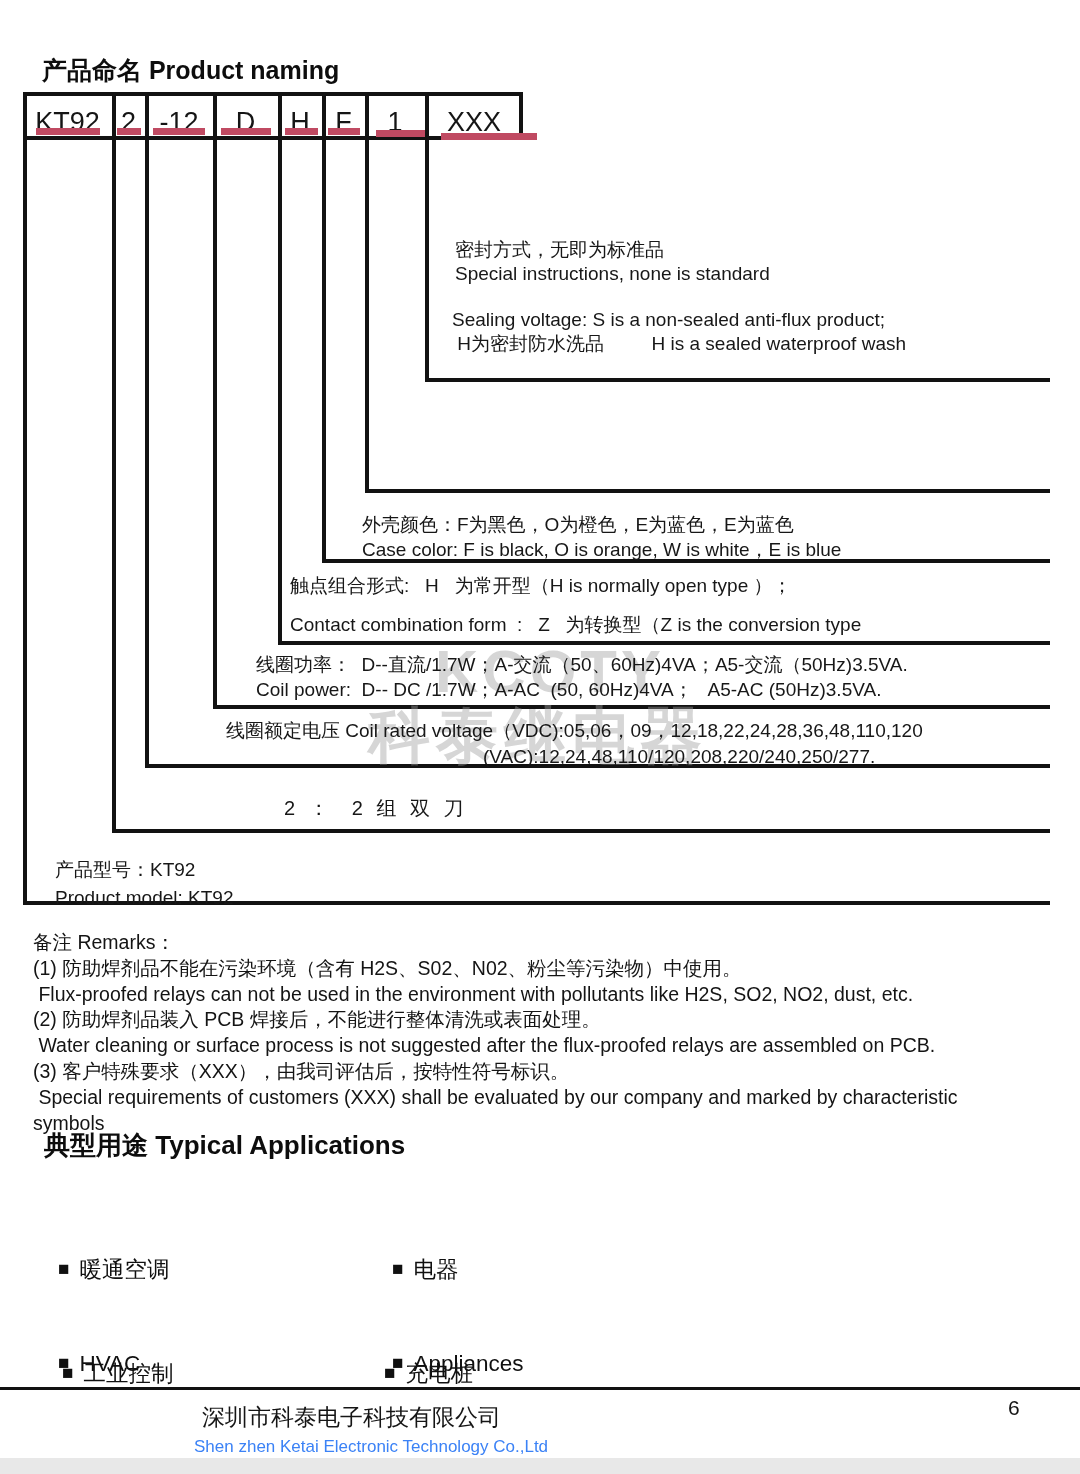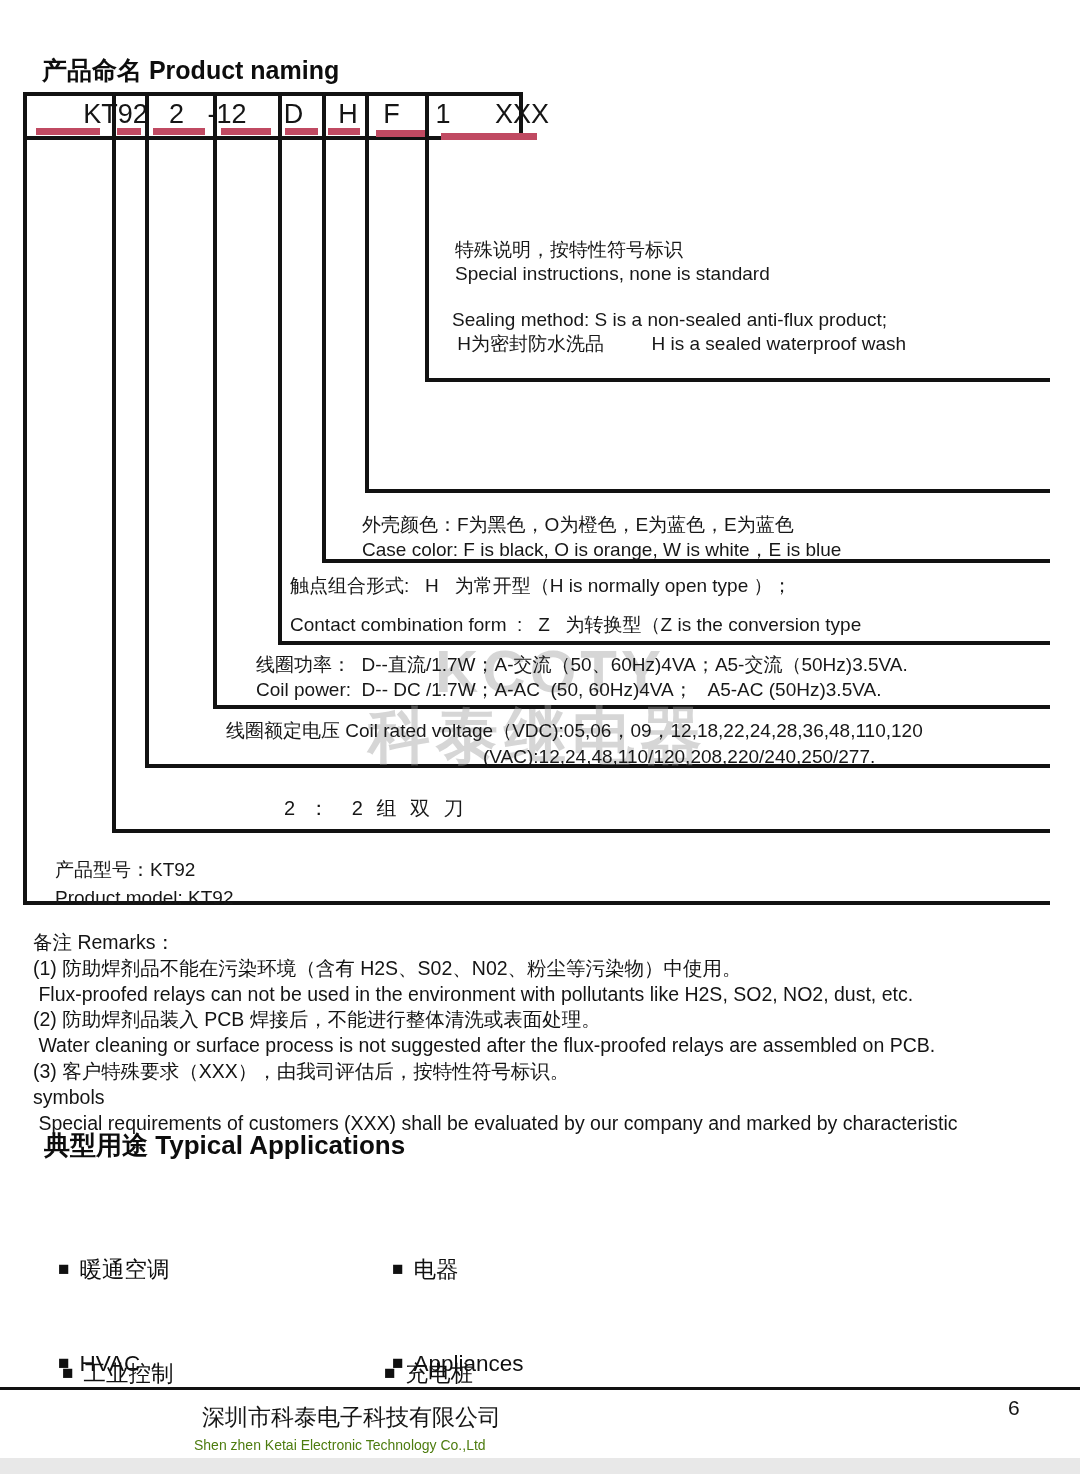--- a/index.html
+++ b/index.html
@@ -3,21 +3,21 @@
 <meta charset="utf-8">
 <style>
   html,body{margin:0;padding:0;background:#e8e8e8;}
   #page{
     position:relative;width:1080px;height:1458px;background:#ffffff;
     font-family:"Liberation Sans","DejaVu Sans",sans-serif;color:#1b1b1b;
     overflow:hidden;margin:0 auto;
   }
   .abs{position:absolute;}
   .line{position:absolute;background:#121212;}
-  .cell-label{position:absolute;top:99px;font-size:27px;text-align:center;color:#151515;padding-left:48px;}
+  .cell-label{position:absolute;top:107px;font-size:27px;text-align:center;color:#151515;}
   .redbar{position:absolute;height:7px;background:#c04a62;}
   .note{position:absolute;font-size:19px;line-height:24px;color:#171717;white-space:nowrap;}
   .note div{white-space:pre;}
   .remarks{position:absolute;left:33px;top:930px;width:1030px;font-size:19.5px;line-height:25.8px;color:#141414;}
   .remarks div{white-space:pre-wrap;}
   .h1{position:absolute;font-size:25px;font-weight:bold;color:#0d0d0d;white-space:pre;}
   .app-item{position:absolute;font-size:22.5px;line-height:31px;color:#101010;white-space:pre;}
   .app-item .sq{font-size:19px;margin-right:10px;position:relative;top:-2px;}
   .watermark{position:absolute;left:368px;top:640px;color:#9e9e9e;opacity:0.42;z-index:0;text-align:center;line-height:1.05;pointer-events:none;}
   .watermark .w1{font-size:60px;font-weight:bold;letter-spacing:4px;margin-left:24px;}
@@ -71,26 +71,26 @@
   <div class="line" style="left:145px;top:764px;width:905px;height:4px;"></div>
   <div class="line" style="left:112px;top:829px;width:938px;height:4px;"></div>
   <div class="line" style="left:23px;top:901px;width:1027px;height:4px;"></div>
 
   <div class="watermark">
     <div class="w1">KCOTY</div>
     <div class="w2">科泰继电器</div>
   </div>
 
   <div class="note z1" style="left:455px;top:238px;">
-    <div>特殊说明，按特性符号标识</div>
+    <div>密封方式，无即为标准品</div>
     <div>Special instructions, none is standard</div>
   </div>
 
   <div class="note z1" style="left:452px;top:308px;">
-    <div>Sealing method: S is a non-sealed anti-flux product;</div>
+    <div>Sealing voltage: S is a non-sealed anti-flux product;</div>
     <div> H为密封防水洗品         H is a sealed waterproof wash</div>
   </div>
 
 
   <div class="note z1" style="left:362px;top:512px;line-height:25px;">
     <div>外壳颜色：F为黑色，O为橙色，E为蓝色，E为蓝色</div>
     <div>Case color: F is black, O is orange, W is white，E is blue</div>
   </div>
 
   <div class="note z1" style="left:290px;top:574px;">
@@ -117,22 +117,22 @@
     <div>Product model: KT92</div>
   </div>
 
   <div class="remarks">
     <div>备注 Remarks：</div>
     <div>(1) 防助焊剂品不能在污染环境（含有 H2S、S02、N02、粉尘等污染物）中使用。</div>
     <div> Flux-proofed relays can not be used in the environment with pollutants like H2S, SO2, NO2, dust, etc.</div>
     <div>(2) 防助焊剂品装入 PCB 焊接后，不能进行整体清洗或表面处理。</div>
     <div> Water cleaning or surface process is not suggested after the flux-proofed relays are assembled on PCB.</div>
     <div>(3) 客户特殊要求（XXX），由我司评估后，按特性符号标识。</div>
+    <div> Special requirements of customers (XXX) shall be evaluated by our company and marked by characteristic</div>
     <div>symbols</div>
-    <div> Special requirements of customers (XXX) shall be evaluated by our company and marked by characteristic</div>
   </div>
 
   <div class="h1" style="left:44px;top:1128px;font-size:26px;">典型用途 Typical Applications</div>
 
   <div class="app-item" style="left:58px;top:1192px;">
     <div><span class="sq">■</span><span>暖通空调</span></div>
     <div><span class="sq">■</span><span>HVAC</span></div>
   </div>
 
   <div class="app-item" style="left:392px;top:1192px;">
@@ -145,16 +145,16 @@
     <div><span class="sq">■</span><span>Industrial Controls</span></div>
   </div>
 
   <div class="app-item" style="left:384px;top:1296px;">
     <div><span class="sq">■</span><span>充电桩</span></div>
     <div><span class="sq">■</span><span>Charging Pile</span></div>
   </div>
 
   <div class="line" style="left:0px;top:1387px;width:1080px;height:3px;"></div>
   <div class="abs" style="left:202px;top:1402px;font-size:23px;color:#151515;white-space:pre;">深圳市科泰电子科技有限公司</div>
-  <div class="abs" style="left:194px;top:1437px;font-size:14px;color:#4d7c0f;white-space:pre;">Shen zhen Ketai Electronic Technology Co.,Ltd</div>
+  <div class="abs" style="left:194px;top:1437px;font-size:17px;color:#3b82f6;white-space:pre;">Shen zhen Ketai Electronic Technology Co.,Ltd</div>
   <div class="abs" style="left:1008px;top:1396px;font-size:21px;color:#151515;">6</div>
 
 </div>
 
 </body></html>

